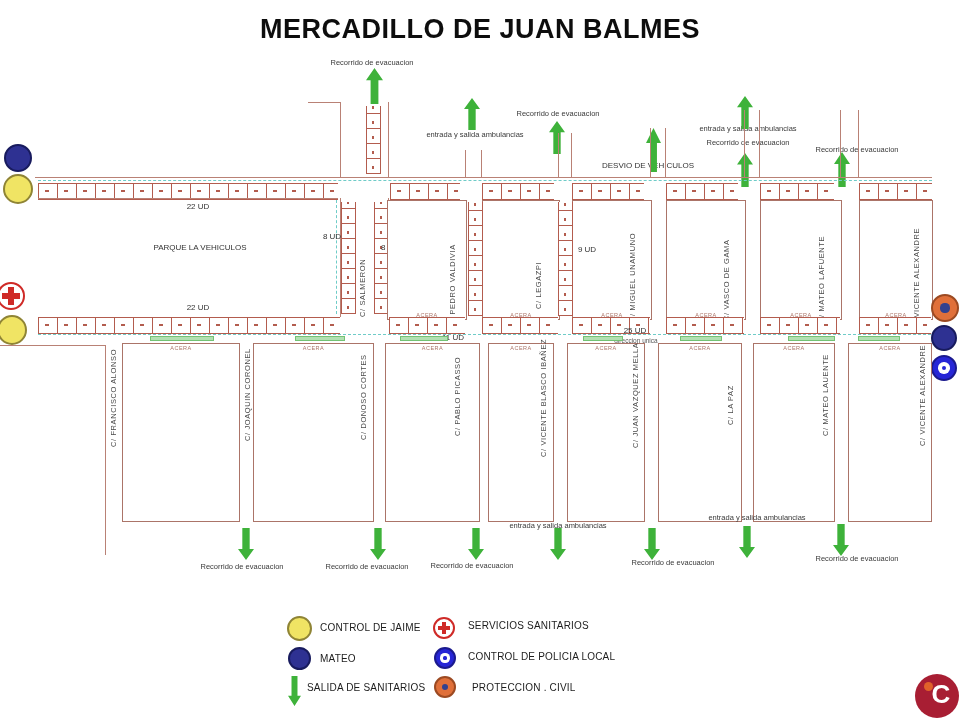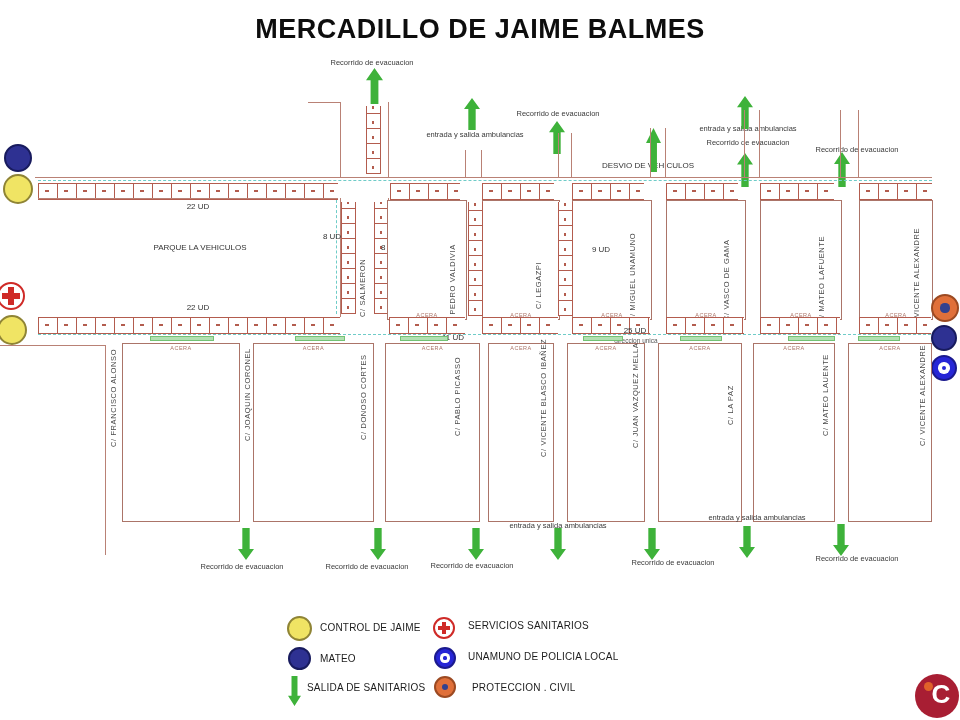--- a/index.html
+++ b/index.html
@@ -40,21 +40,21 @@
   .crosscirc .cv{position:absolute;left:38%;top:14%;width:24%;height:72%;background:#cf2a27;}
   .crosscirc .ch{position:absolute;top:38%;left:14%;height:24%;width:72%;background:#cf2a27;}
   .ltxt{position:absolute;font-size:10px;color:#1c1c1c;white-space:nowrap;letter-spacing:.2px;}
   .ic{position:absolute;left:915px;top:674px;width:44px;height:44px;background:#a81e33;border-radius:50%;}
   .ic .c{position:absolute;left:9px;top:5px;width:34px;text-align:center;font-size:26px;font-weight:bold;color:#fff;}
   .ic .dot{position:absolute;left:9px;top:8px;width:9px;height:9px;background:#e0622a;border-radius:50%;}
 </style>
 </head>
 <body>
 
-<div class="title">MERCADILLO DE JAIME BALMES</div>
+<div class="title">MERCADILLO DE JUAN BALMES</div>
 
 <div class="abs" style="left:0;top:0;width:960px;height:720px;">
 
   <div class="t" style="left:322px;top:59px;width:100px;">Recorrido de evacuacion</div>
   <div class="garrow" style="left:366px;top:68px;width:17px;height:36px;"></div>
   <div class="t" style="left:425px;top:131px;width:100px;">entrada y salida ambulancias</div>
   <div class="garrow" style="left:464px;top:98px;width:16px;height:32px;"></div>
   <div class="t" style="left:508px;top:110px;width:100px;">Recorrido de evacuacion</div>
   <div class="garrow" style="left:549px;top:121px;width:16px;height:33px;"></div>
   <div class="t t8" style="left:600px;top:161px;width:96px;">DESVIO DE VEHICULOS</div>
@@ -119,21 +119,21 @@
       <span class="acera acera-b">ACERA</span>
     </div>
   <div class="blk" style="left:760px;top:200px;width:80px;height:118px;">
       <span class="acera acera-b">ACERA</span>
     </div>
   <div class="blk" style="left:859px;top:200px;width:72px;height:118px;">
       <span class="acera acera-b">ACERA</span>
     </div>
   <div class="vstalls" style="left:468px;top:202px;height:114px;"></div>
   <div class="vstalls" style="left:558px;top:202px;height:114px;"></div>
-  <div class="t t8" style="left:588px;top:245px;width:26px;">9 UD</div>
+  <div class="t t8" style="left:574px;top:245px;width:26px;">9 UD</div>
   <div class="vlabel" style="left:446px;top:240px;height:90px;">C/ PEDRO VALDIVIA</div>
   <div class="vlabel" style="left:532px;top:255px;height:60px;">C/ LEGAZPI</div>
   <div class="vlabel" style="left:626px;top:230px;height:95px;">C/ MIGUEL UNAMUNO</div>
   <div class="vlabel" style="left:720px;top:235px;height:90px;">C/ VASCO DE GAMA</div>
   <div class="vlabel" style="left:815px;top:233px;height:92px;">C/ MATEO LAFUENTE</div>
   <div class="vlabel" style="left:910px;top:228px;height:100px;">C/ VICENTE ALEXANDRE</div>
 
   <div class="t t8" style="left:180px;top:303px;width:36px;">22 UD</div>
   <div class="hstalls" style="left:38px;top:317px;width:302px;"></div>
   <div class="hstalls" style="left:389px;top:317px;width:76px;"></div>
@@ -229,21 +229,21 @@
       <span class="cv"></span>
       <span class="ch"></span>
     </div>
   <div class="ltxt" style="left:468px;top:20px;">SERVICIOS SANITARIOS</div>
   <div class="circ navy" style="left:288px;top:47px;width:23px;height:23px;"></div>
   <div class="ltxt" style="left:320px;top:53px;">MATEO</div>
   <div class="circ police" style="left:434px;top:47px;width:22px;height:22px;">
       <span class="in1"></span>
       <span class="in2"></span>
     </div>
-  <div class="ltxt" style="left:468px;top:51px;">UNAMUNO DE POLICIA LOCAL</div>
+  <div class="ltxt" style="left:468px;top:51px;">CONTROL DE POLICIA LOCAL</div>
   <div class="garrow down" style="left:288px;top:76px;width:13px;height:30px;"></div>
   <div class="ltxt" style="left:307px;top:82px;">SALIDA DE SANITARIOS</div>
   <div class="circ prot" style="left:434px;top:76px;width:22px;height:22px;">
       <span class="in1"></span>
     </div>
   <div class="ltxt" style="left:472px;top:82px;">PROTECCION . CIVIL</div>
 </div>
 
 <div class="abs" style="left:700px;top:575px;width:180px;height:140px;">
   

